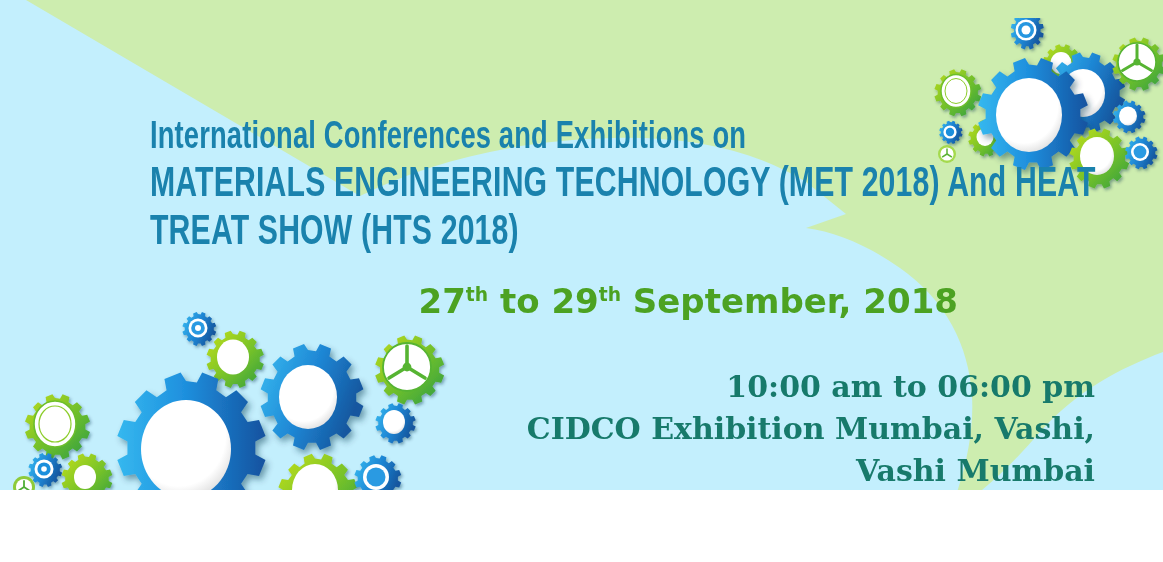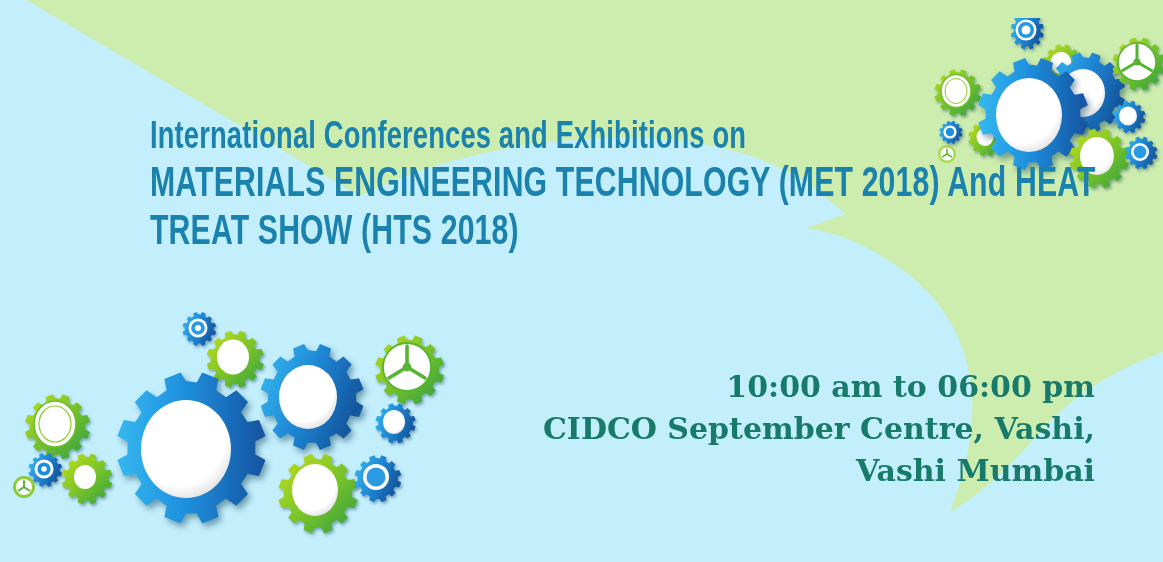--- a/index.html
+++ b/index.html
@@ -3,21 +3,21 @@
 <meta charset="utf-8">
 <style>
   html, body {
     margin: 0;
     padding: 0;
     background: #ffffff;
   }
   #banner {
     position: relative;
     width: 1163px;
-    height: 562px;
+    height: 490px;
     overflow: hidden;
     background: #fef9c3;
     font-family: "Liberation Sans", sans-serif;
   }
   #bg-svg {
     position: absolute;
     left: 0; top: 0;
     width: 1163px;
     height: 562px;
     display: block;
@@ -155,24 +155,27 @@
              C 754,150 690,136 612,138
              C 520,140 432,160 360,196 Z" fill="#cdedaf"></path>
   </svg>
 
   <div class="title-block">
     <div class="title-line l1">International Conferences and Exhibitions on</div>
     <div class="title-line l2">MATERIALS  ENGINEERING  TECHNOLOGY  (MET 2018) And HEAT</div>
     <div class="title-line l3">TREAT SHOW (HTS 2018)</div>
   </div>
 
+  <div class="date-block">
+    <div class="date-line"><span>27</span><sup>th</sup><span> to </span><span>29</span><sup>th</sup><span> September, 2018</span></div>
+  </div>
 
   <div class="venue-block">
     <div class="venue-line">10:00 am to 06:00 pm</div>
-    <div class="venue-line">CIDCO September Centre, Vashi,</div>
+    <div class="venue-line">CIDCO Exhibition Mumbai, Vashi,</div>
     <div class="venue-line">Vashi Mumbai</div>
   </div>
 
   <div class="gear-cluster" id="gears-topright">
     <svg viewBox="0 0 243 175">
 
       <g filter="url(#tinyShadow)" transform="translate(106,12)">
         <path d="M0,-13 L2.6,-12.4 3.8,-15.6 7.6,-14.1 7,-10.7 9.2,-9.2 11.9,-11.2 14.6,-8.4 12.4,-5.9 13.4,-3.4 16.9,-3.6 17.7,0.4 14.5,1.8 14.5,4.5 17.7,5.9 16.9,9.9 13.4,9.7 12.4,12.2 14.6,14.7 11.9,17.5 9.2,15.5 7,17 7.6,20.4 3.8,21.9 2.6,18.7 0,18.7 -1.2,21.9 -5,20.4 -4.4,17 -6.6,15.5 -9.3,17.5 -12,14.7 -9.8,12.2 -10.8,9.7 -14.3,9.9 -15.1,5.9 -11.9,4.5 -11.9,1.8 -15.1,0.4 -14.3,-3.6 -10.8,-3.4 -9.8,-5.9 -12,-8.4 -9.3,-11.2 -6.6,-9.2 -4.4,-10.7 -5,-14.1 -1.2,-15.6 Z" fill="url(#gBlueMed)" transform="translate(0,-2.5)"></path>
         <circle cx="0" cy="0" r="10.5" fill="#ffffff"></circle>
         <circle cx="0" cy="0" r="8" fill="#2596e0"></circle>

